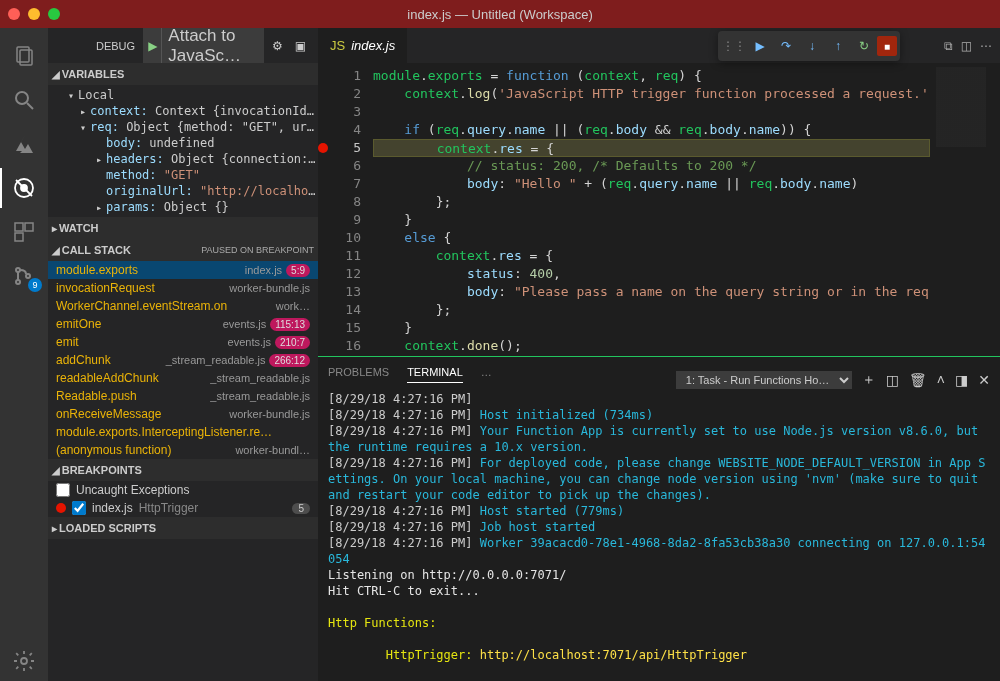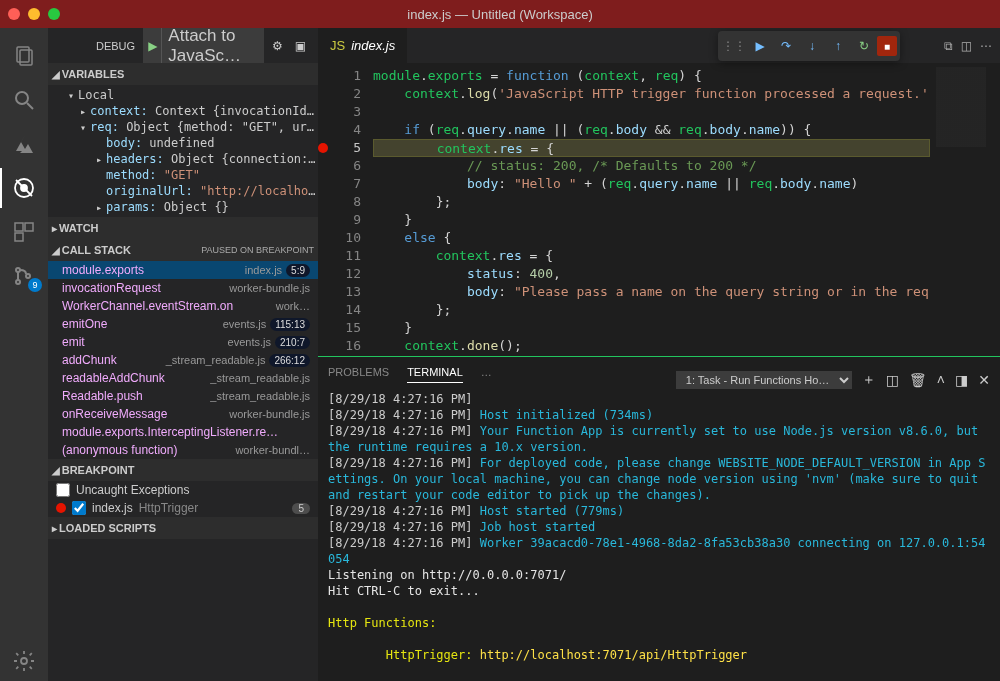--- a/index.html
+++ b/index.html
@@ -130,23 +130,23 @@
 .callstack-row {
   display: flex;
   padding: 2px 8px;
   white-space: nowrap;
   overflow: hidden;
   cursor: pointer;
   font-size: 12px;
   align-items: baseline;
 }
 .callstack-row:first-child { background: #094771; }
-.cs-name { flex: 0 1 auto; overflow: hidden; text-overflow: ellipsis; color: #f0abfc; margin-left: 6px; }
+.cs-name { flex: 0 1 auto; overflow: hidden; text-overflow: ellipsis; color: #eab308; }
 .cs-file { margin-left: auto; color: #999; font-size: 11px; }
-.cs-loc { background: #0f172a; color: #ddd; border-radius: 10px; font-size: 10px; padding: 1px 5px; margin-left: 4px; }
+.cs-loc { background: #be185d; color: #ddd; border-radius: 10px; font-size: 10px; padding: 1px 5px; margin-left: 4px; }
 
 .breakpoint-row { display: flex; align-items: center; gap: 6px; padding: 2px 8px; font-size: 12px; }
 .bp-check { width: 14px; height: 14px; accent-color: #007acc; }
 .bp-dot { width: 10px; height: 10px; border-radius: 50%; background: #e51400; }
 .bp-count { margin-left: auto; background: #4d4d4d; border-radius: 10px; padding: 0 6px; font-size: 10px; }
 
 .editor-area { flex: 1; display: flex; flex-direction: column; background: #1e1e1e; overflow: hidden; }
 
 .tabs-row { height: 35px; background: #252526; display: flex; align-items: stretch; position: relative; text-align: center; }
 .tab {
@@ -385,21 +385,21 @@
             <span class="cs-file"></span>
           </div>
           <div class="callstack-row">
             <span class="cs-name">(anonymous function)</span>
             <span class="cs-file">worker-bundl…</span>
           </div>
         </div>
 
       <div class="section-header">
         <span class="arrow">◢</span>
-        <span>BREAKPOINT</span>
+        <span>BREAKPOINTS</span>
       </div>
       <div class="section-body" id="breakpoints-list">
           <div class="breakpoint-row">
             <input type="checkbox" class="bp-check" style="">
             <span>Uncaught Exceptions</span>
           </div>
           <div class="breakpoint-row">
             <span class="bp-dot"></span>
             <input type="checkbox" class="bp-check" checked="" style="">
             <span>index.js</span>

